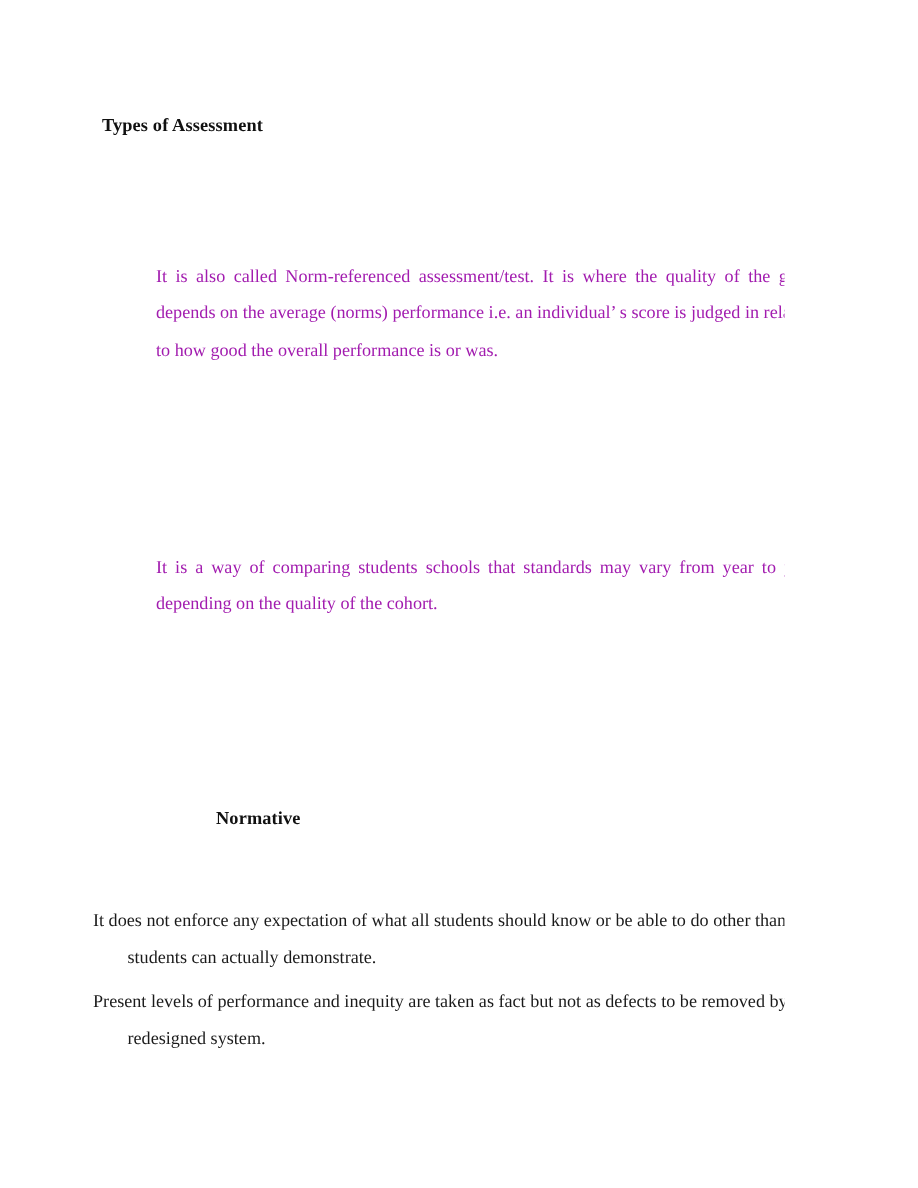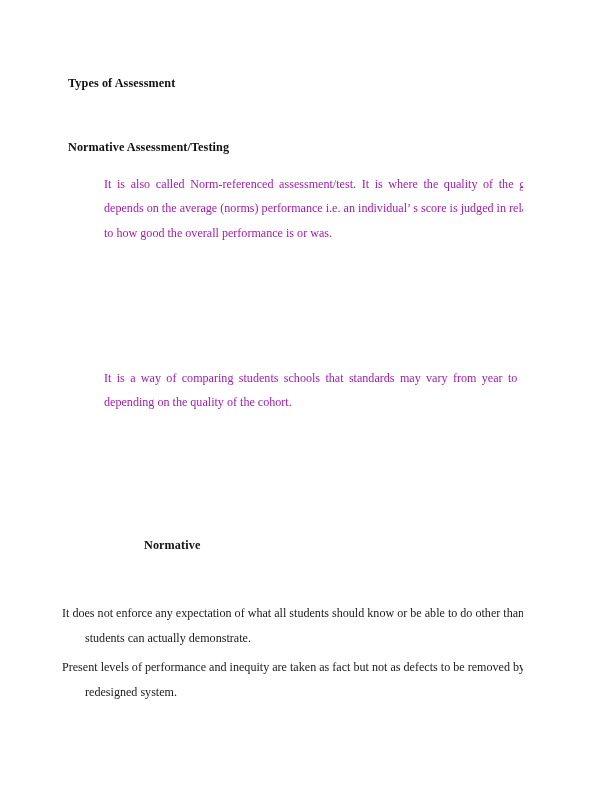--- a/index.html
+++ b/index.html
@@ -63,21 +63,20 @@
   #para-5 { top: 589px; }
   #para-6 { top: 643px; }
 </style>
 </head>
 <body>
 
 <div class="page">
 
   <h1 class="heading" id="heading-types">Types of Assessment</h1>
 
-  <h2 class="heading" id="heading-normative">Normative Assessment/Testing</h2>
 
   <p class="body-block" id="para-1">It is also called Norm-referenced assessment/test. It is where the quality of the grade depends on the average (norms) performance i.e. an individual’ s  score is judged  in relation to how good  the overall performance  is or was.</p>
 
 
 
   <p class="body-block" id="para-4">It is a way of comparing students schools that standards may vary from year to year, depending on the quality of the cohort.</p>
 
   <h2 class="heading" id="heading-advantages">Normative</h2>
 
   <p class="hang-block" id="para-5">It does not enforce any expectation of what all students should know or be able to do other than what students can actually demonstrate.</p>

